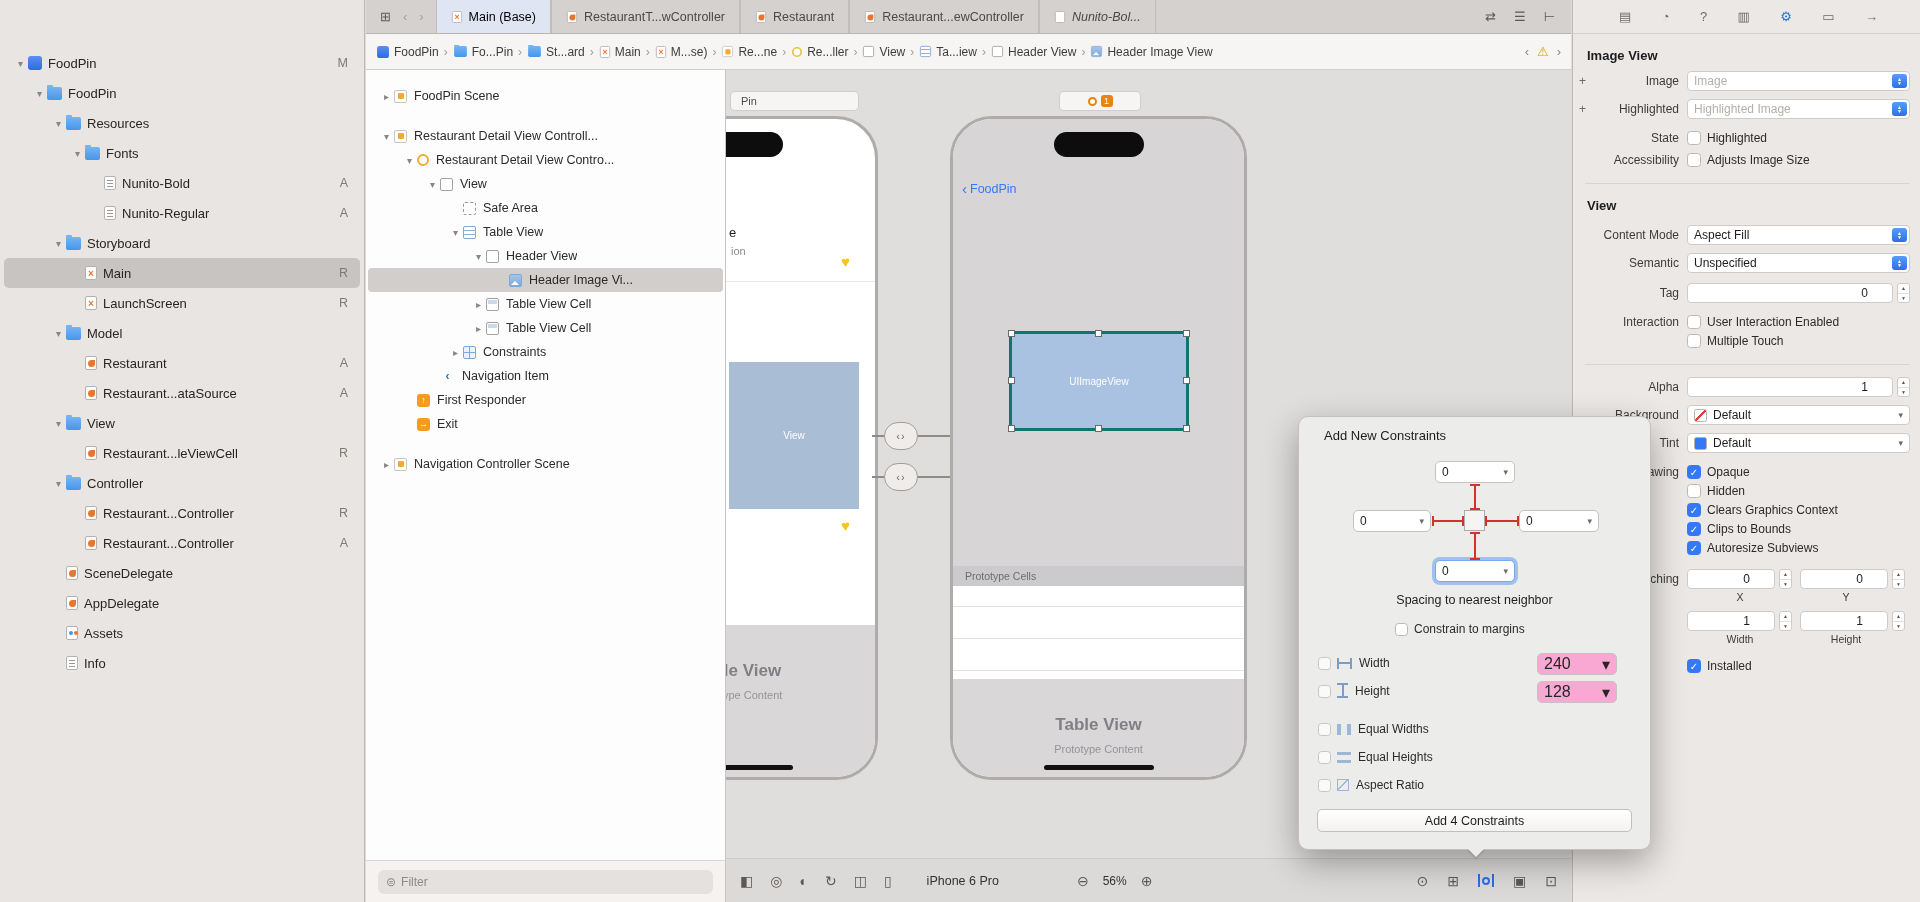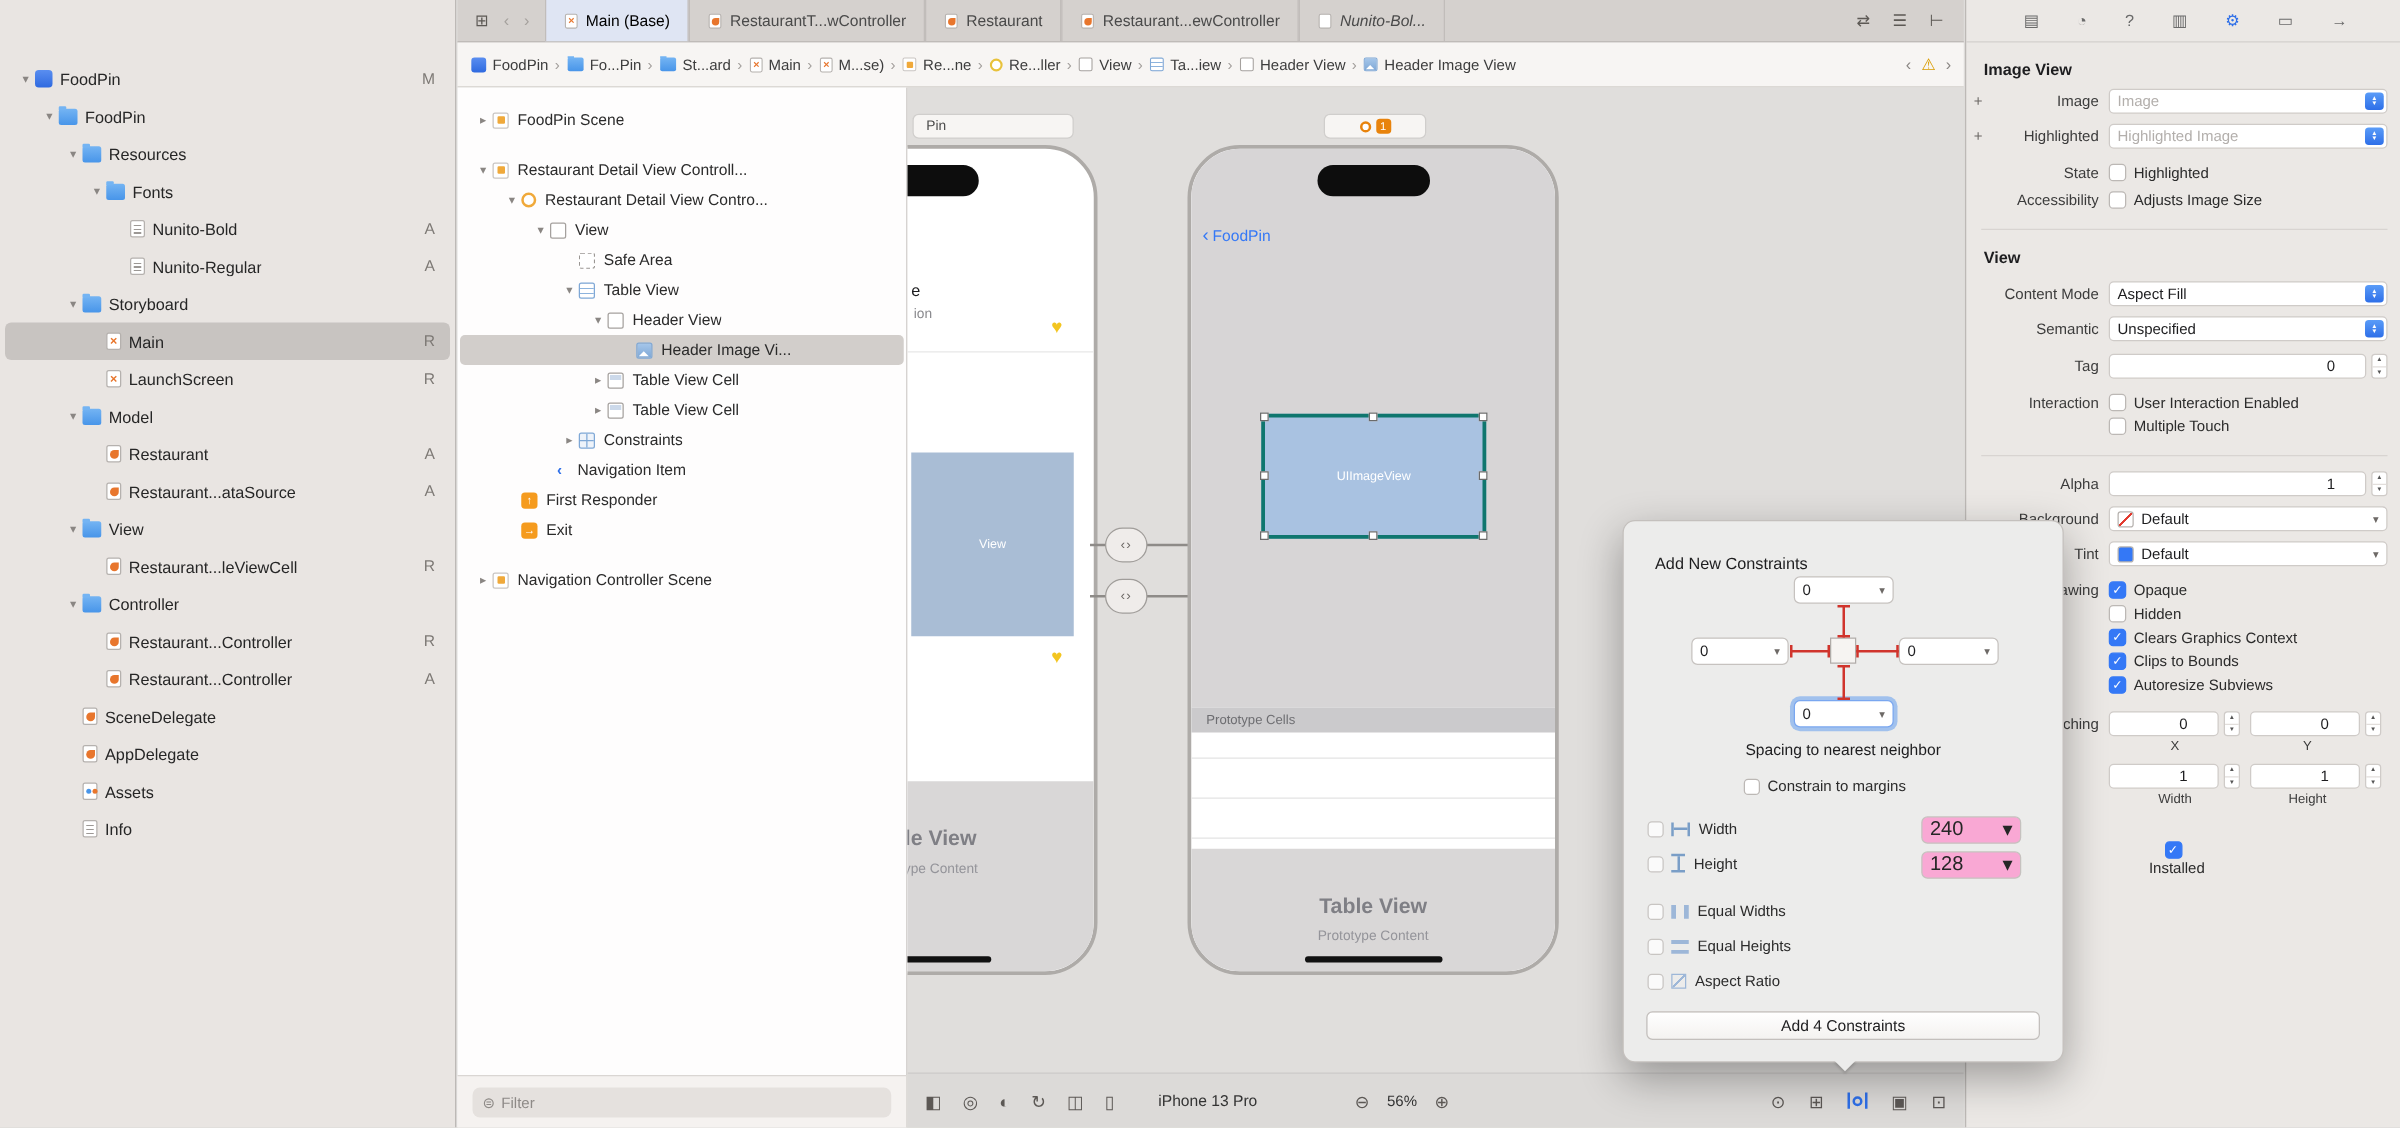--- a/index.html
+++ b/index.html
@@ -144,21 +144,21 @@
   .cbtext{font-size:12px;color:#2b2b2b;}
   .swatch{width:13px;height:13px;border:1px solid #b7b3b0;border-radius:2.5px;margin-right:6px;flex:none;}
   .swatch.none{background:linear-gradient(135deg,#fff 44%,#e23b30 44% 56%,#fff 56%);}
   .swatch.blue{background:#3478f6;}
   .sfield{width:88px;flex:none;}
   .ulabels{display:flex;margin-left:114px;margin-top:2px;}
   .ulabels span{width:106px;text-align:center;font-size:10.5px;color:#3c3c3c;}
 
   
   #popover{position:absolute;left:1298px;top:416px;width:353px;height:434px;background:#ececeb;border:1px solid #c4c0bd;border-radius:10px;box-shadow:0 12px 34px rgba(0,0,0,.33);z-index:50;font-size:12.5px;}
-  .pop-title{position:absolute;left:25px;top:26px;font-size:13px;color:#1d1d1f;}
+  .pop-title{position:absolute;left:25px;top:11px;font-size:13px;color:#1d1d1f;}
   .dd{position:absolute;height:22px;background:#fff;border:1px solid #c6c2bf;border-radius:5px;display:flex;align-items:center;justify-content:space-between;padding:0 6px;font-size:12px;color:#1d1d1f;}
   .dd .ddch{color:#6d6966;font-size:9px;}
   .dd-top{left:136px;top:44px;width:80px;}
   .dd-left{left:54px;top:93px;width:78px;}
   .dd-right{left:220px;top:93px;width:80px;}
   .dd-bottom{left:136px;top:143px;width:80px;border-color:#7aa7f0;box-shadow:0 0 0 3px rgba(72,142,240,.45);}
   .anchorbox{position:absolute;left:165px;top:93px;width:21px;height:21px;background:#f6f4f2;border:1.5px solid #b0aca9;}
   .iv,.ih{position:absolute;background:#d0342c;}
   .iv{width:2px;left:175px;}
   .iv::before,.iv::after{content:"";position:absolute;left:-4px;width:10px;height:2px;background:#d0342c;}
@@ -564,21 +564,21 @@
       <div class="homebar"></div>
     </div>
 
     <div id="canvas-bar">
       <span class="cbicon">◧</span>
       <span class="cbicon">◎</span>
       <span class="cbicon">◐</span>
       <span class="cbicon">↻</span>
       <span class="cbicon">◫</span>
       <span class="cbicon">▯</span>
-      <span class="devlabel">iPhone 13 Pro</span>
+      <span class="devlabel">iPhone 6 Pro</span>
       <div class="zoomgrp">
         <span>⊖</span>
         <span class="zoomval">56%</span>
         <span>⊕</span>
       </div>
       <div class="rightic">
         <span>⊙</span>
         <span>⊞</span>
         <span class="tie">
             <i class="bar"></i>
@@ -787,21 +787,21 @@
       <span class="stepper">
           <span>▲</span>
           <span>▼</span>
         </span>
     </div>
     <div class="ulabels">
       <span>Width</span>
       <span>Height</span>
     </div>
 
-    <div class="irow" style="margin-top:28px;flex-direction:column;">
+    <div class="irow" style="margin-top:14px;">
       <span class="ilabel"></span>
       <span class="cb on"></span>
       <span class="cbtext">Installed</span>
     </div>
   </div>
 </aside>
 
 <div id="popover">
   <div class="pop-title">Add New Constraints</div>
 

